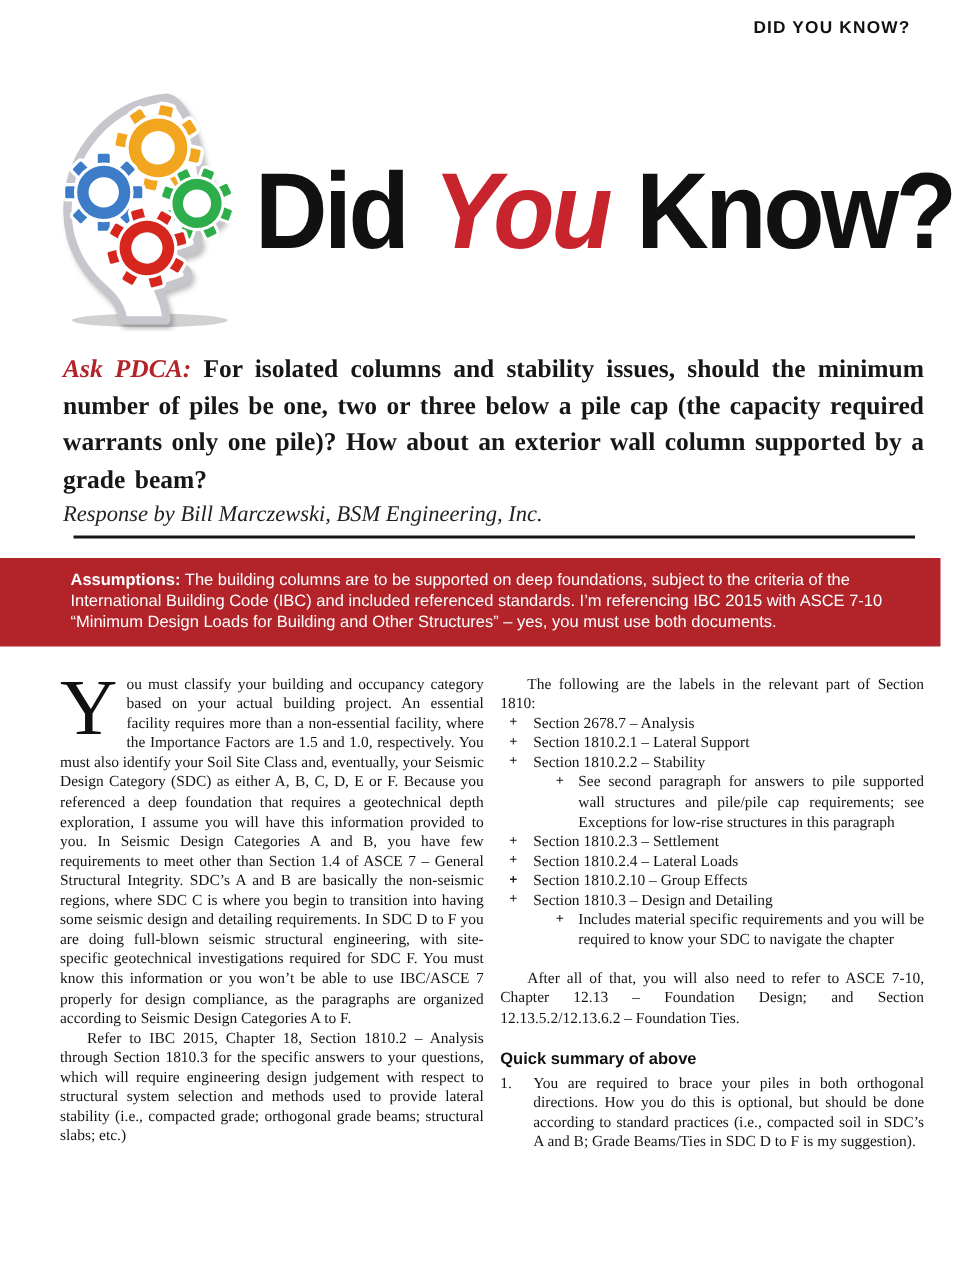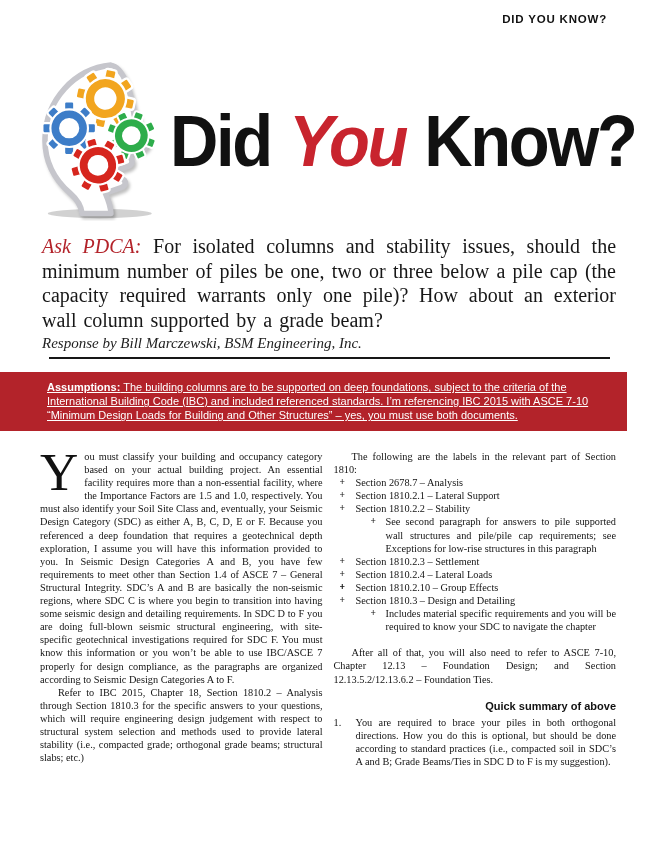--- a/index.html
+++ b/index.html
@@ -12,50 +12,50 @@
 
   .logo{position:absolute;left:26px;top:54px;width:142px;height:167px;}
   .logo svg{width:100%;height:100%;}
 
   .title{position:absolute;left:170px;top:100px;margin:0;white-space:nowrap;
         font-family:"Liberation Sans",sans-serif;font-weight:bold;font-size:72px;
         letter-spacing:-2.5px;color:#111;transform:scaleX(.93);transform-origin:left top;}
   .title .you{font-style:italic;padding:0 2px;}
 
   .question-block{position:absolute;left:42px;top:234px;width:574px;}
-  .question{margin:0;font-size:20px;line-height:24.5px;font-weight:normal;
+  .question{margin:0;font-size:17px;line-height:24.5px;font-weight:bold;
         text-align:justify;word-spacing:2px;color:#171717;}
   .question .ask{font-style:italic;}
   .byline{margin:3px 0 16px 0;font-size:15px;font-style:italic;color:#222;}
 
   .rule{position:absolute;top:357px;left:49px;width:561px;height:2px;background:#161616;}
 
   .banner{position:absolute;top:372px;left:0;width:627px;height:59px;box-sizing:border-box;
         padding:8px 24px 0 47px;color:#ffffff;
-        font-family:"Liberation Sans",sans-serif;font-size:11px;line-height:14.2px;text-decoration:underline;}
+        font-family:"Liberation Sans",sans-serif;font-size:11px;line-height:14.2px;}
   .banner p{margin:0;text-align:left;}
 
   .columns{position:absolute;top:450px;left:40px;width:576px;display:flex;gap:11px;}
   .col{width:282.5px;font-size:10.3px;line-height:13.1px;text-align:justify;color:#131313;}
   .col p{margin:0;}
   .indent{text-indent:18px;}
 
   .dropcap{float:left;font-size:53px;line-height:39px;padding:3px 6px 0 0;color:#111;}
 
   ul.sections{list-style:none;margin:0;padding:0;}
   ul.sections li{position:relative;margin:0;}
   ul.sections li.main{padding-left:22px;}
   ul.sections li.main .bullet{position:absolute;left:6px;top:0;}
   ul.sections li.sub{padding-left:52px;}
   ul.sections li.sub .bullet{position:absolute;left:37px;top:0;}
   .bullet{font-weight:bold;font-size:9.5px;}
 
   .after-para{margin-top:13px !important;}
   .summary-head{margin:14px 0 3px 0;font-family:"Liberation Sans",sans-serif;
-        font-weight:bold;font-size:11px;color:#111;text-align:right;}
+        font-weight:bold;font-size:11px;color:#111;text-align:left;}
   ol.summary{list-style:none;margin:0;padding:0;}
   ol.summary li{display:flex;}
   ol.summary .num{flex:0 0 22px;}
   ol.summary .txt{flex:1;text-align:justify;}
 
   .footer{position:absolute;top:818px;right:41px;
         font-family:"Liberation Sans",sans-serif;font-weight:bold;font-size:12px;color:#111;}
   .footer .pipe{padding:0 3px;}
 </style>
 </head>

